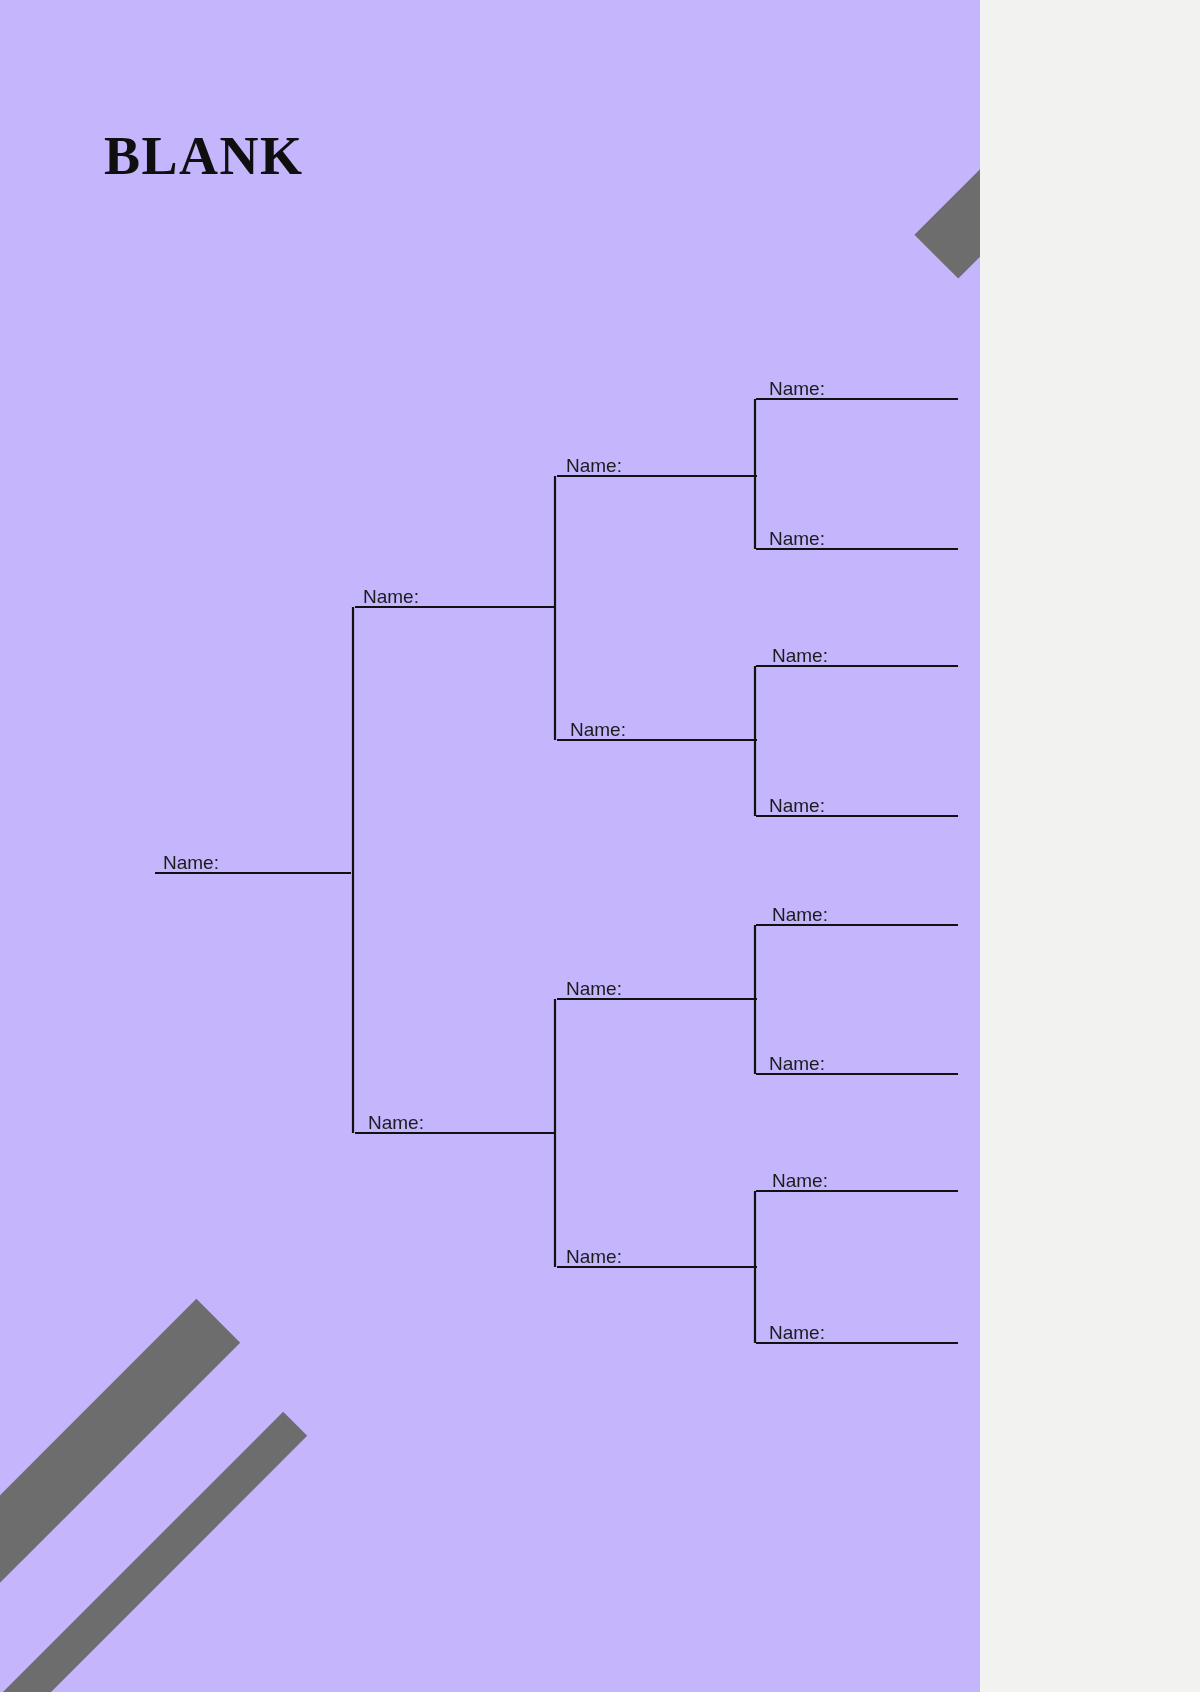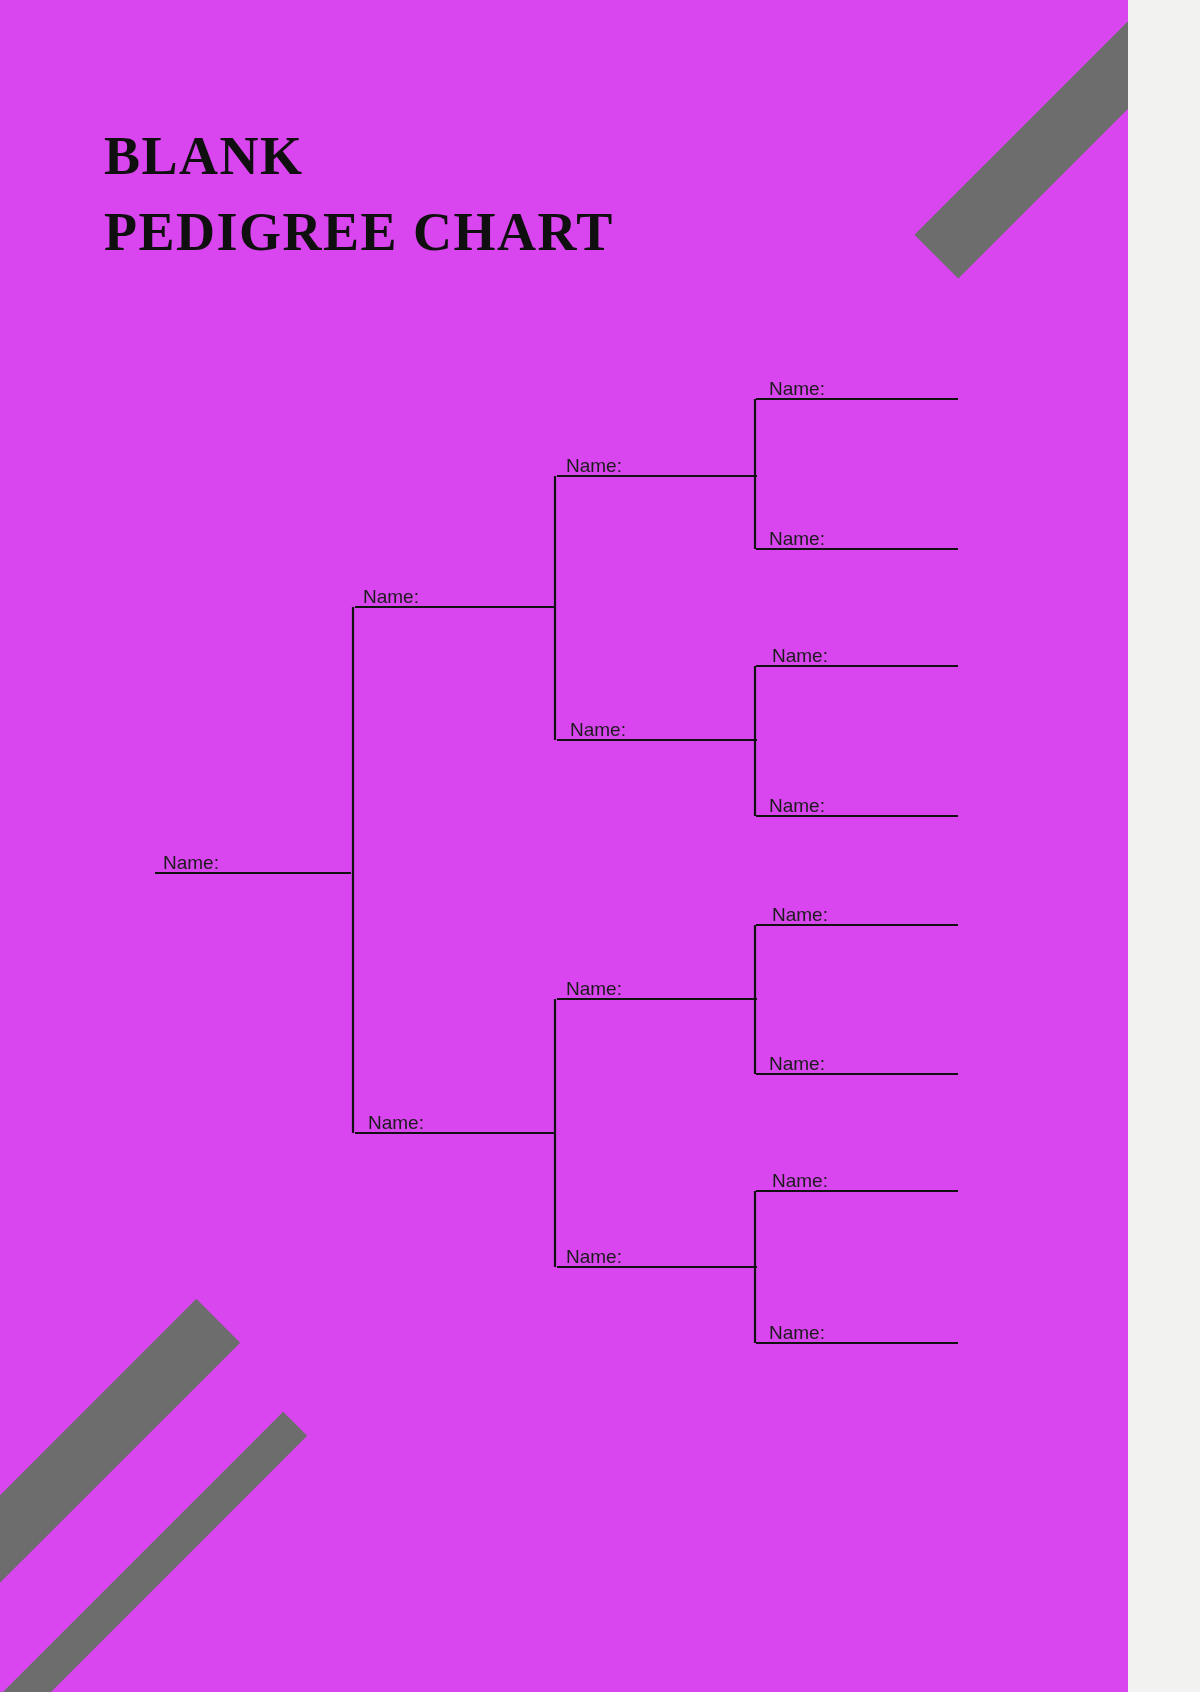--- a/index.html
+++ b/index.html
@@ -8,23 +8,23 @@
   }
   body {
     width: 1200px;
     height: 1692px;
     background: #f2f2f1;
     font-family: "Liberation Sans", sans-serif;
     overflow: hidden;
   }
   #page {
     position: relative;
-    width: 1128px;
+    width: 980px;
     height: 1692px;
-    background: #d946ef;
+    background: #c4b5fd;
     overflow: hidden;
   }
 
   
   .stripe {
     position: absolute;
     background: #6d6d6d;
     transform-origin: center;
   }
   
@@ -96,21 +96,20 @@
 
 <div id="page">
 
   <div class="stripe stripe-tr-1"></div>
   <div class="stripe stripe-tr-2"></div>
   <div class="stripe stripe-bl-1"></div>
   <div class="stripe stripe-bl-2"></div>
 
   <div id="title-block">
     <div class="title-line">BLANK</div>
-    <div class="title-line">PEDIGREE CHART</div>
   </div>
 
   <div id="chart">
     <svg id="chart-lines" width="1200" height="1692" style="position:absolute;left:0;top:0;">
         <line x1="353" y1="607" x2="353" y2="1133" stroke="#111111" stroke-width="2.2"></line>
         <line x1="555" y1="476" x2="555" y2="740" stroke="#111111" stroke-width="2.2"></line>
         <line x1="555" y1="999" x2="555" y2="1267" stroke="#111111" stroke-width="2.2"></line>
         <line x1="755" y1="399" x2="755" y2="549" stroke="#111111" stroke-width="2.2"></line>
         <line x1="755" y1="666" x2="755" y2="816" stroke="#111111" stroke-width="2.2"></line>
         <line x1="755" y1="925" x2="755" y2="1074" stroke="#111111" stroke-width="2.2"></line>

